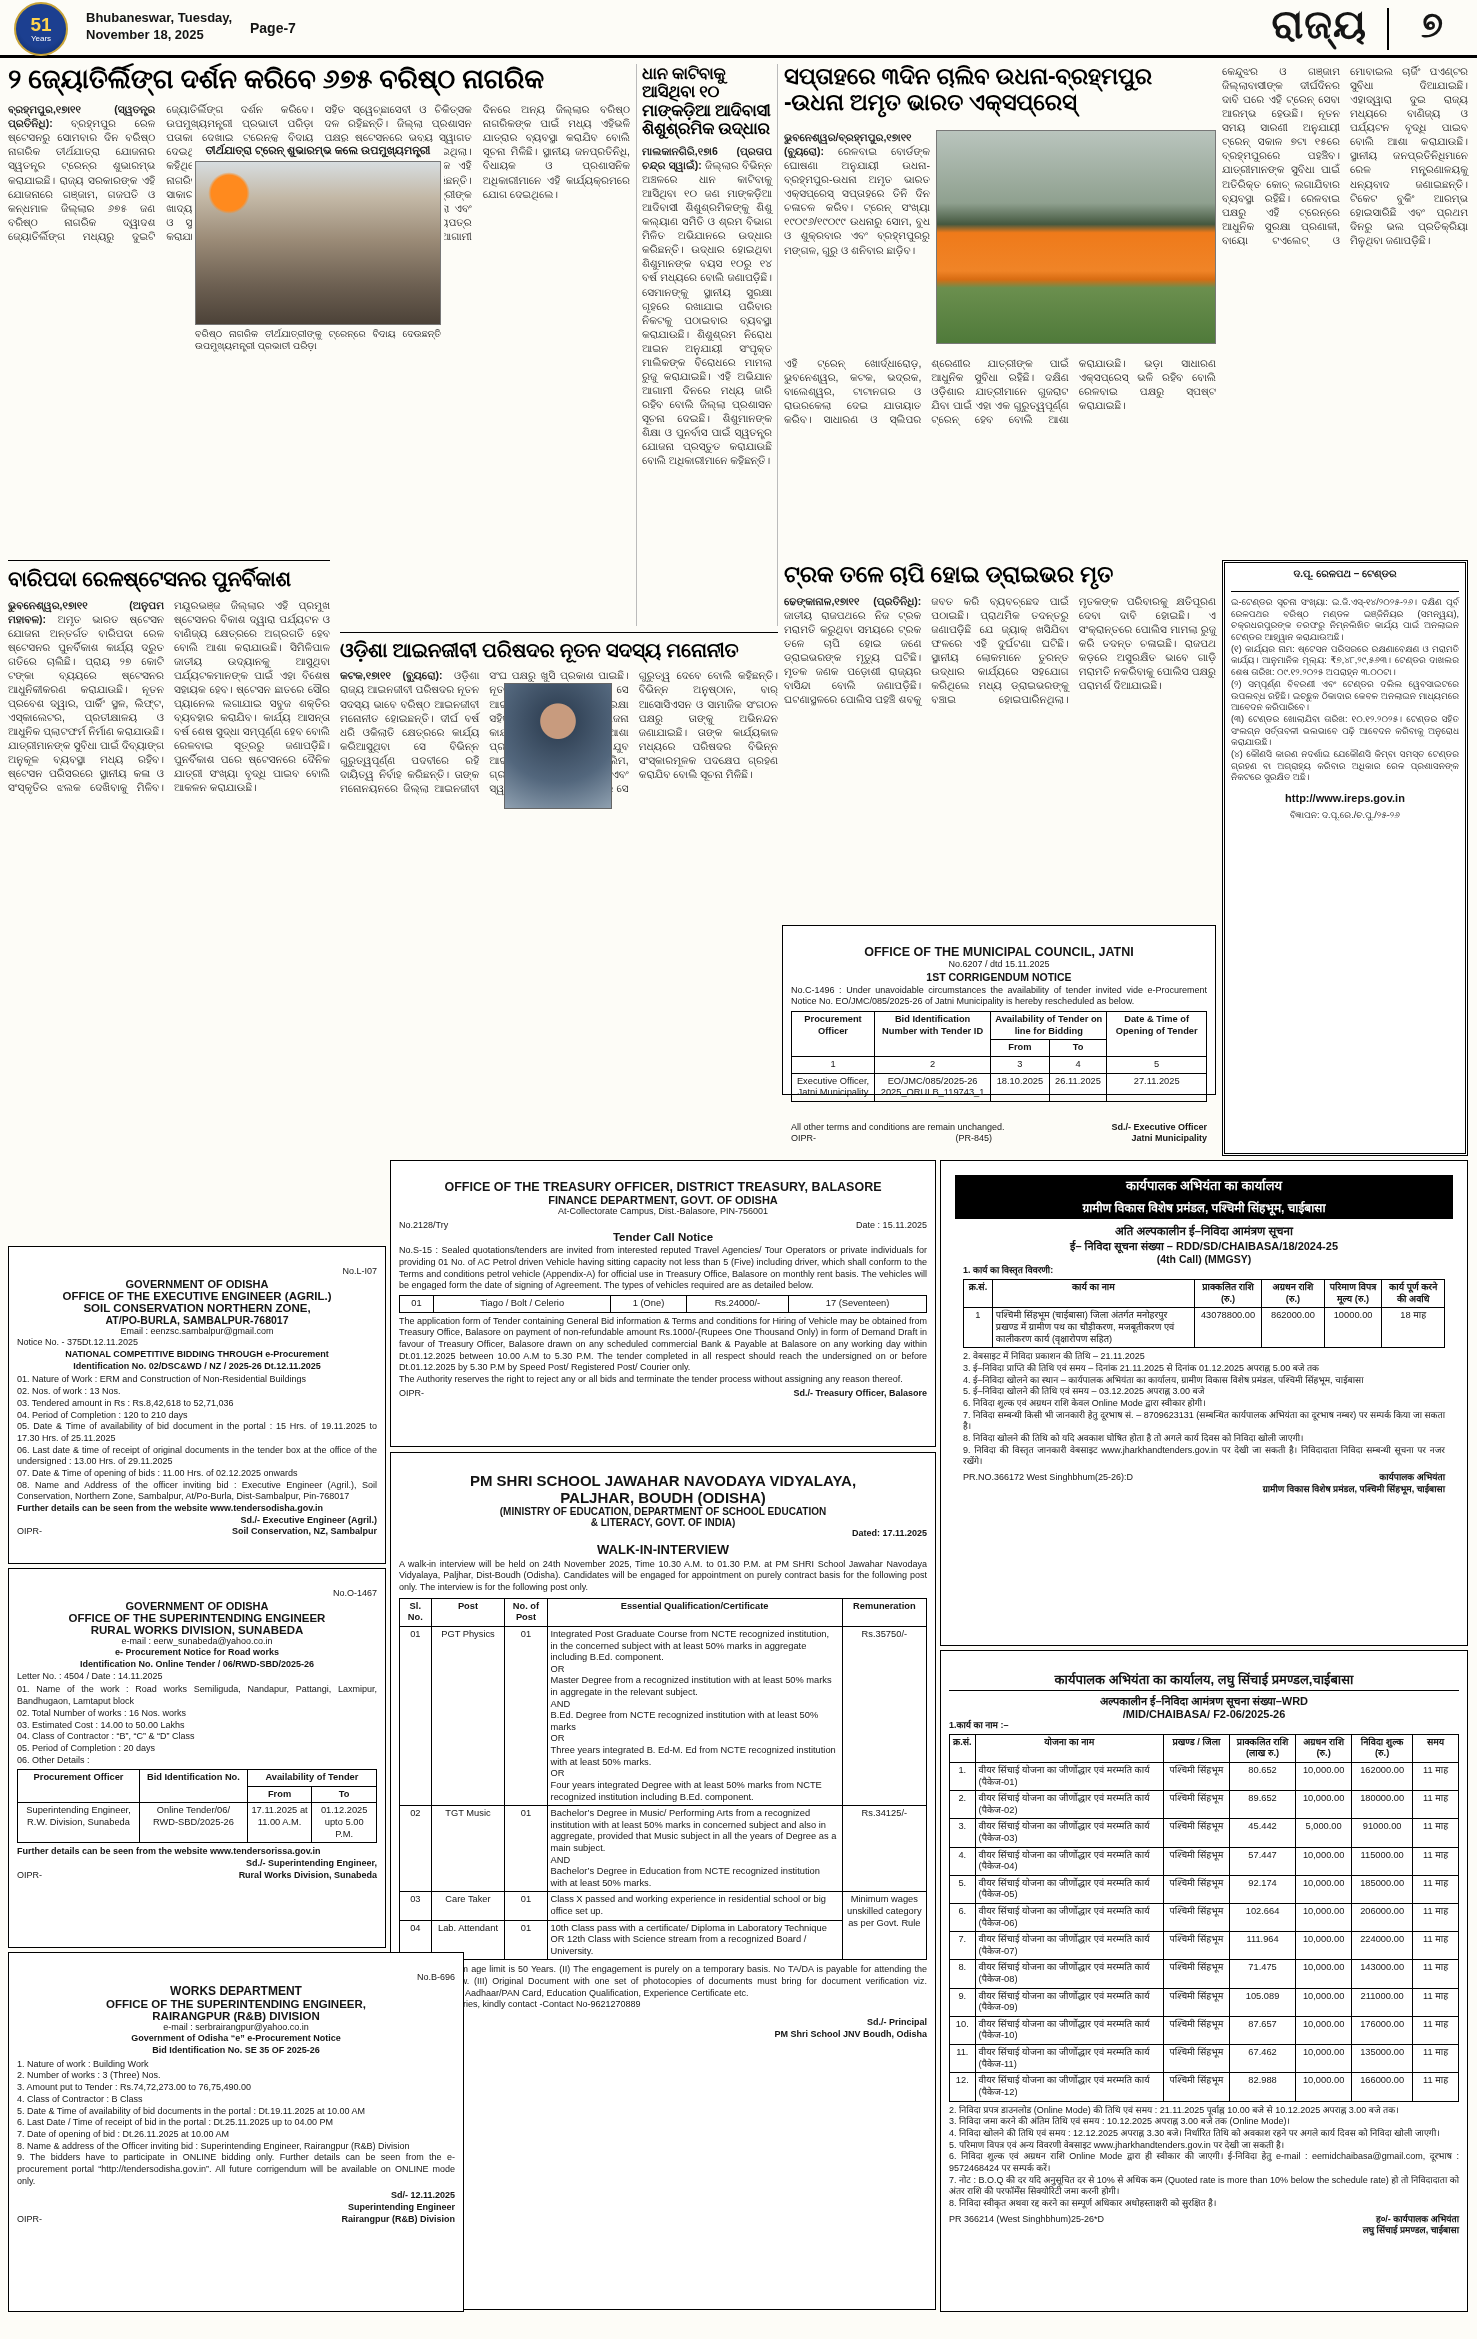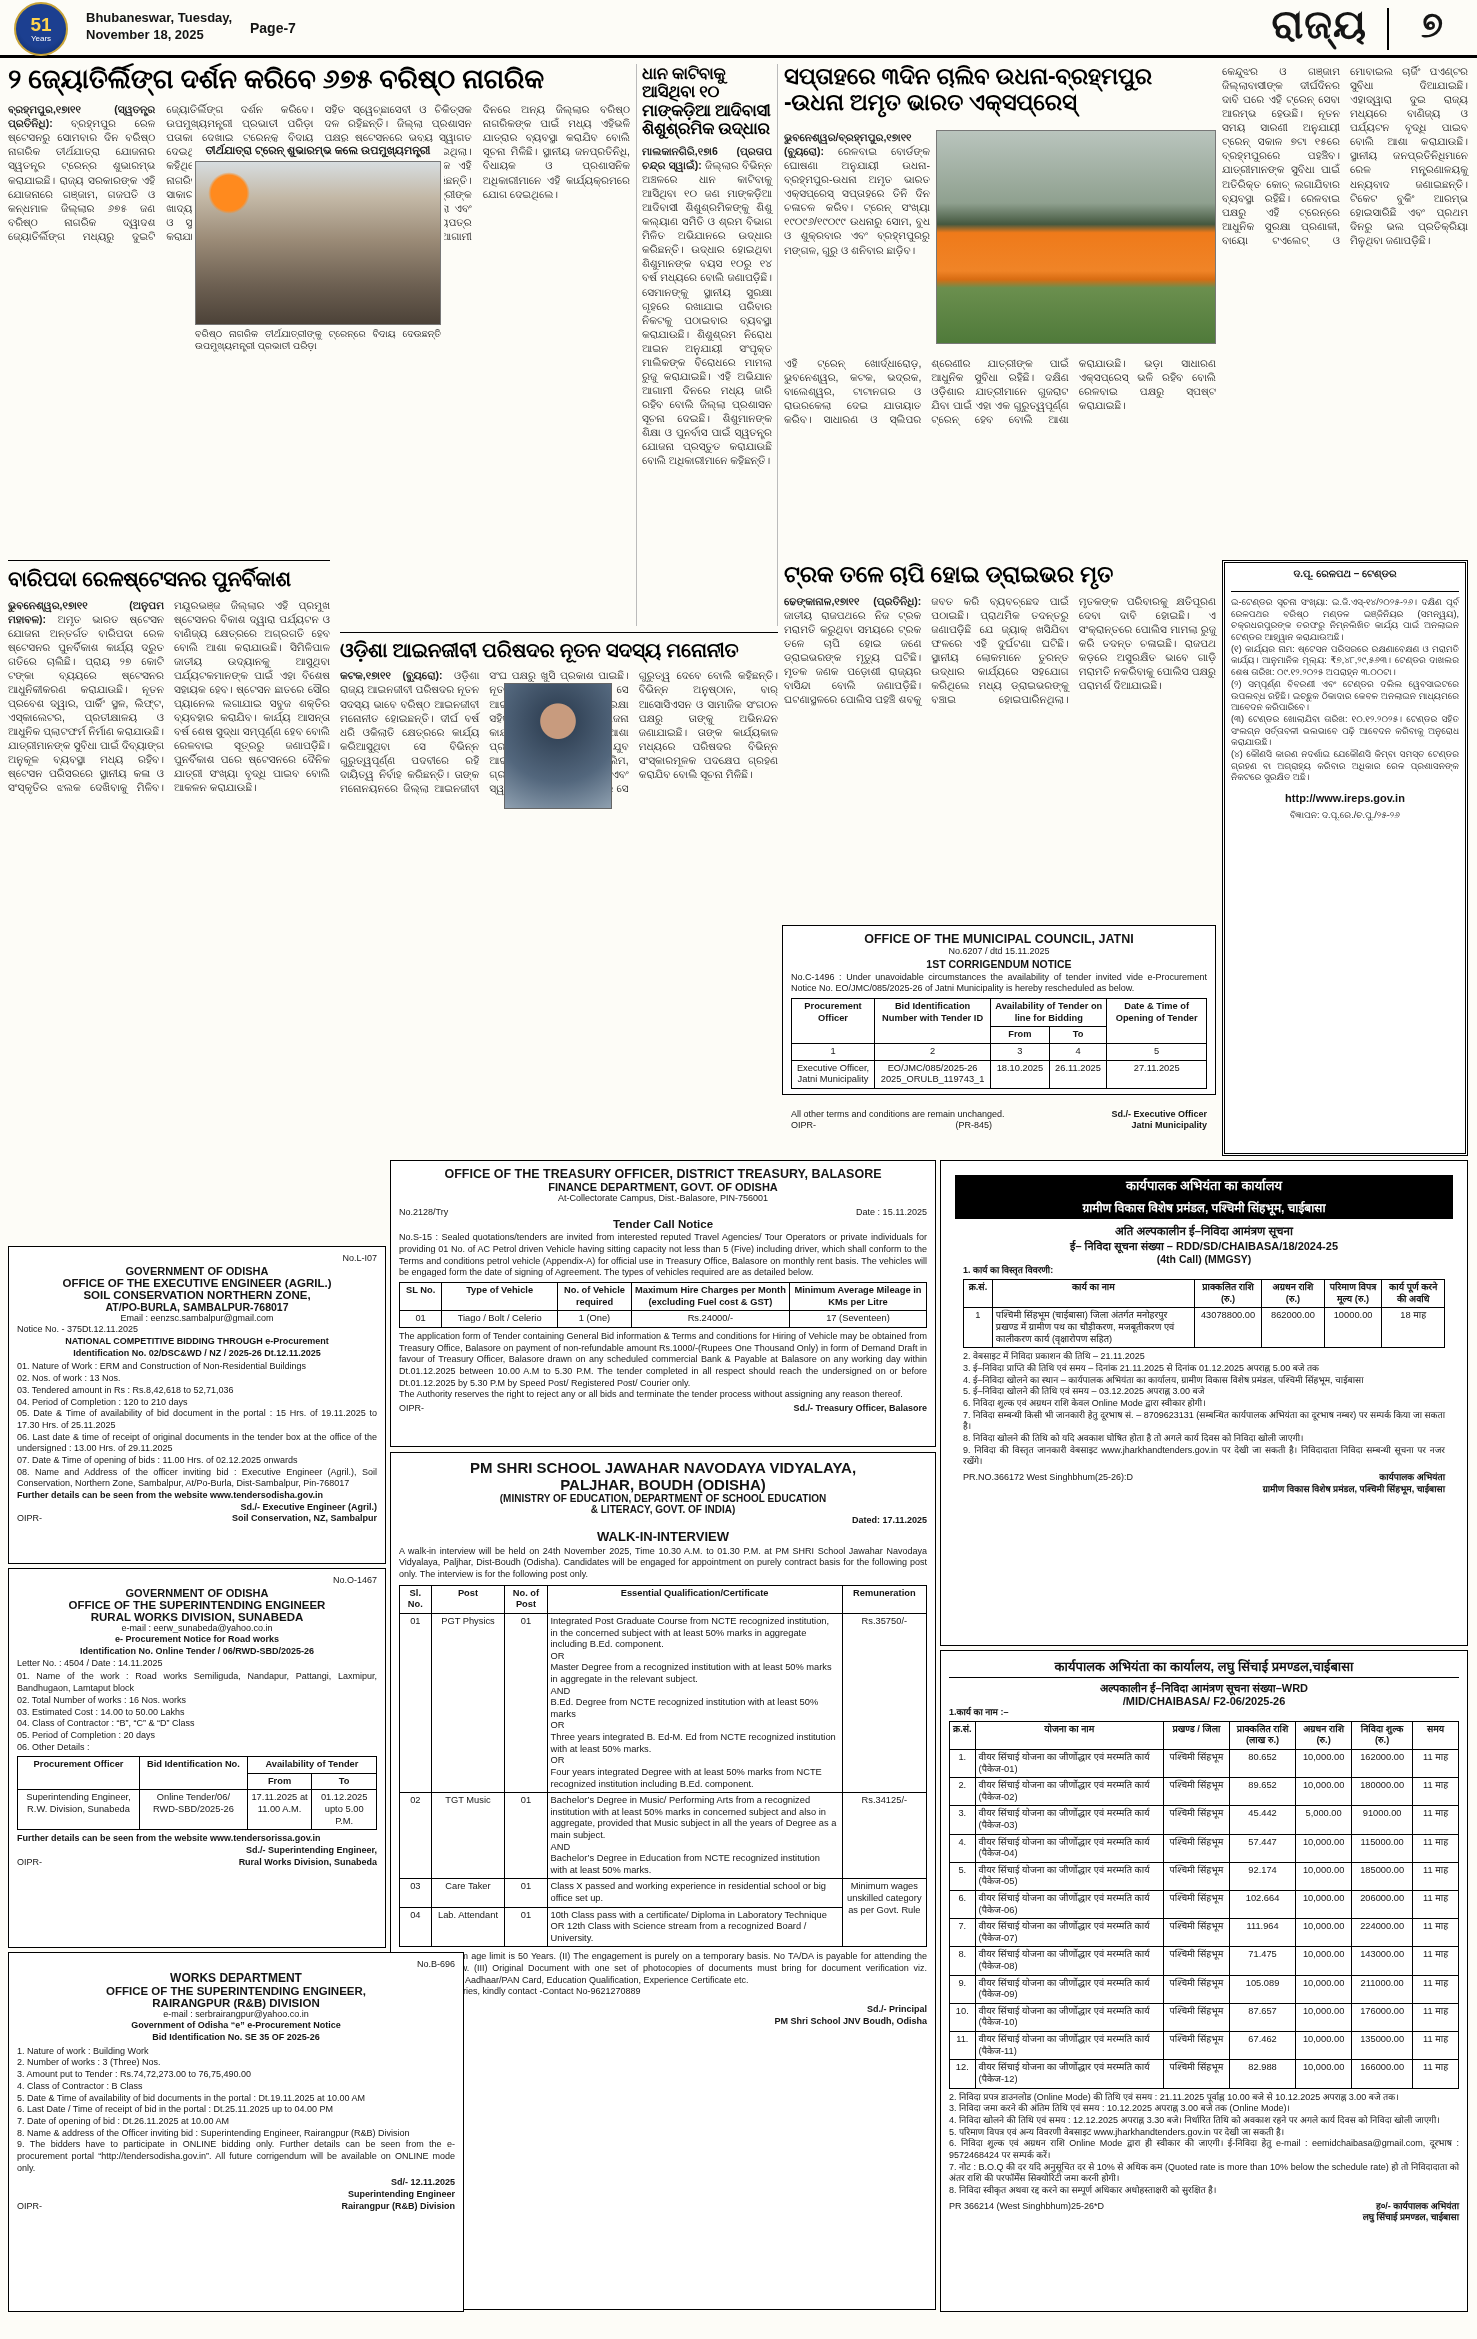--- a/index.html
+++ b/index.html
@@ -13,21 +13,21 @@
 .j{text-align:justify}
 .pre{white-space:pre-line}
 .hl{font-weight:bold;line-height:1.12;color:#000;letter-spacing:-.3px}
 .bd{font-size:10.5px;line-height:1.34;text-align:justify;color:#1d1d1d}
 .dl{font-weight:bold}
 .cols2{column-count:2;column-gap:10px}
 .cols3{column-count:3;column-gap:10px}
 .cols4{column-count:4;column-gap:11px}
 .photo{border:1px solid #777}
 .cap{font-size:9.5px;line-height:1.25}
-.box{border:1.6px solid #000;background:#fff;padding:6px 8px}
+.box{border:1.6px solid #000;background:#fff;padding:19px 8px}
 .boxd{border:3px double #000;background:#fff;padding:5px 6px}
 .sm{font-size:9px;line-height:1.3}
 table{border-collapse:collapse;width:100%}
 .t th,.t td{border:1px solid #000;padding:2px 3px;font-size:9.3px;line-height:1.25;vertical-align:top;text-align:center}
 .t .l{text-align:left}
 .masthead{left:0;top:0;width:1477px;height:58px;border-bottom:3px solid #000;background:#fdfcf7}
 .logo{position:absolute;left:14px;top:2px;width:54px;height:54px;border-radius:50%;background:radial-gradient(circle at 50% 40%,#1c3f90 58%,#0b2a65 100%);border:2px solid #c9a53a;color:#ffd34d;display:flex;flex-direction:column;align-items:center;justify-content:center}
 .logo-years{font-size:19px;font-weight:bold;line-height:1}
 .logo-label{font-size:8px;color:#fff}
 .mast-date{position:absolute;left:86px;top:10px;font-size:13px;font-weight:bold;line-height:1.3}
@@ -208,27 +208,20 @@
     <div class="b c" style="font-size:11px">FINANCE DEPARTMENT, GOVT. OF ODISHA</div>
     <div class="c sm">At-Collectorate Campus, Dist.-Balasore, PIN-756001</div>
     <div class="sm" style="display:flex;justify-content:space-between;margin-top:2px">
       <span>No.2128/Try</span>
       <span>Date : 15.11.2025</span>
     </div>
     <div class="b c u" style="font-size:11.5px">Tender Call Notice</div>
     <div class="sm j" style="margin-top:2px">No.S-15 : Sealed quotations/tenders are invited from interested reputed Travel Agencies/ Tour Operators or private individuals for providing 01 No. of AC Petrol driven Vehicle having sitting capacity not less than 5 (Five) including driver, which shall conform to the Terms and conditions petrol vehicle (Appendix-A) for official use in Treasury Office, Balasore on monthly rent basis. The vehicles will be engaged form the date of signing of Agreement. The types of vehicles required are as detailed below.</div>
     <table class="t" style="margin-top:3px">
       <tbody>
-          <tr>
-        <th style="width:8%">SL No.</th>
-        <th style="width:22%">Type of Vehicle</th>
-        <th style="width:14%">No. of Vehicle required</th>
-        <th style="width:30%">Maximum Hire Charges per Month (excluding Fuel cost &amp; GST)</th>
-        <th style="width:26%">Minimum Average Mileage in KMs per Litre</th>
-      </tr>
       <tr>
         <td>01</td>
         <td>Tiago / Bolt / Celerio</td>
         <td>1 (One)</td>
         <td>Rs.24000/-</td>
         <td>17 (Seventeen)</td>
       </tr>
     </tbody>
       </table>
     <div class="sm j" style="margin-top:3px">The application form of Tender containing General Bid information &amp; Terms and conditions for Hiring of Vehicle may be obtained from Treasury Office, Balasore on payment of non-refundable amount Rs.1000/-(Rupees One Thousand Only) in form of Demand Draft in favour of Treasury Officer, Balasore drawn on any scheduled commercial Bank &amp; Payable at Balasore on any working day within Dt.01.12.2025 between 10.00 A.M to 5.30 P.M. The tender completed in all respect should reach the undersigned on or before Dt.01.12.2025 by 5.30 P.M by Speed Post/ Registered Post/ Courier only.</div>

